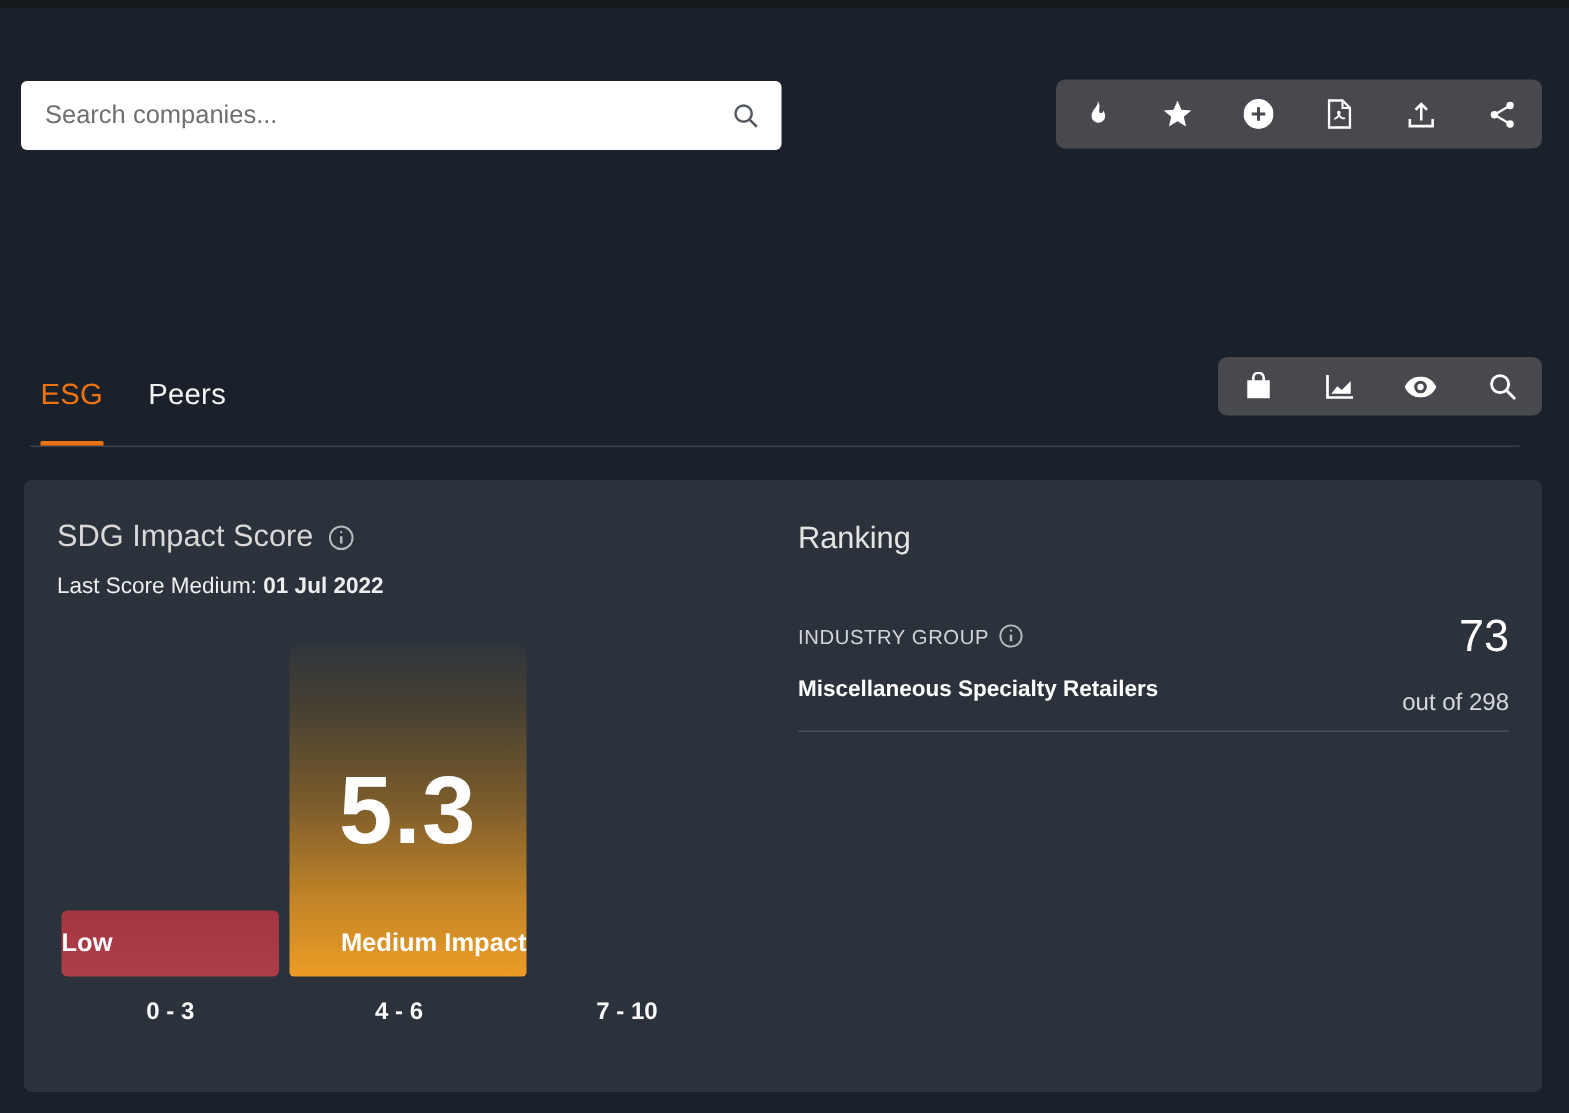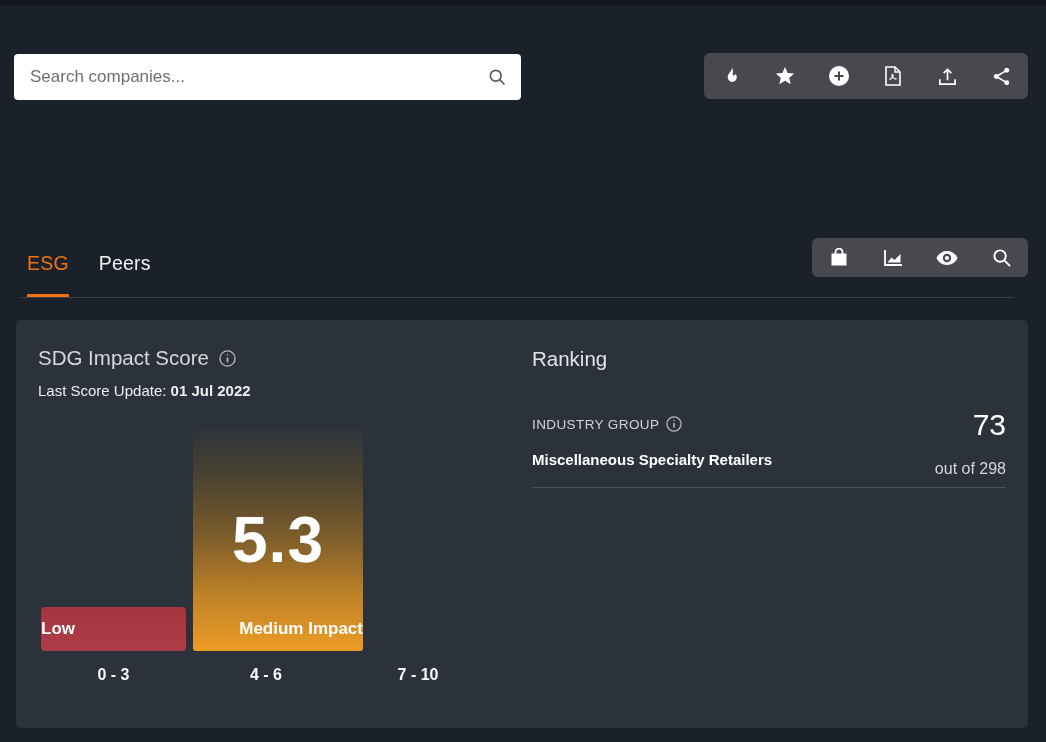--- a/index.html
+++ b/index.html
@@ -60,21 +60,21 @@
   }
 
   
   .sdg-title-row { position:absolute; left:22px; top:26px; display:flex; align-items:center; }
   .sdg-title { font-size:20.5px; color:#d8d8d8; font-weight:400; margin-right:10px; }
   .info-glyph { width:17px; height:17px; display:inline-flex; cursor:pointer; }
   .sdg-update { position:absolute; left:22px; top:62px; font-size:15px; color:#eeeeee; }
   .sdg-update b { font-weight:700; }
 
   .gauge-col {
-    position:absolute; left:177px; top:108px; width:170px; height:223px;
+    position:absolute; left:177px; top:108px; width:158px; height:223px;
     border-radius:6px 6px 3px 3px;
     background:linear-gradient(180deg, #2e343c 0%, #4a4231 22%, #7b5c2b 48%, #c08327 76%, #ed9c25 100%);
     display:flex; align-items:center; justify-content:center;
   }
   .gauge-score { font-size:64px; font-weight:700; color:#ffffff; letter-spacing:1px; }
   .gauge-band-label {
     position:absolute; bottom:12px; left:0; right:0; text-align:right;
     font-size:17px; font-weight:700; color:#ffffff;
   }
   .band-btn {
@@ -209,21 +209,21 @@
       <span class="sdg-title">SDG Impact Score</span>
       <span class="info-glyph">
         <svg viewBox="0 0 18 18" width="17" height="17" fill="none" stroke="#b6babf" stroke-width="1.4">
           <circle cx="9" cy="9" r="8"></circle>
           <line x1="9" y1="8" x2="9" y2="13" stroke-width="1.8"></line>
           <circle cx="9" cy="5" r="0.8" fill="#b6babf" stroke="none"></circle>
         </svg>
       </span>
     </div>
     <div class="sdg-update">
-      <span>Last Score Update: </span><b>01 Jul 2022</b>
+      <span>Last Score Medium: </span><b>01 Jul 2022</b>
     </div>
 
     <div class="gauge-col">
       <span class="gauge-score">5.3</span>
       <span class="gauge-band-label">Medium Impact</span>
     </div>
 
     <div class="band-btn band-low">
       <span>Low</span>
     </div>

